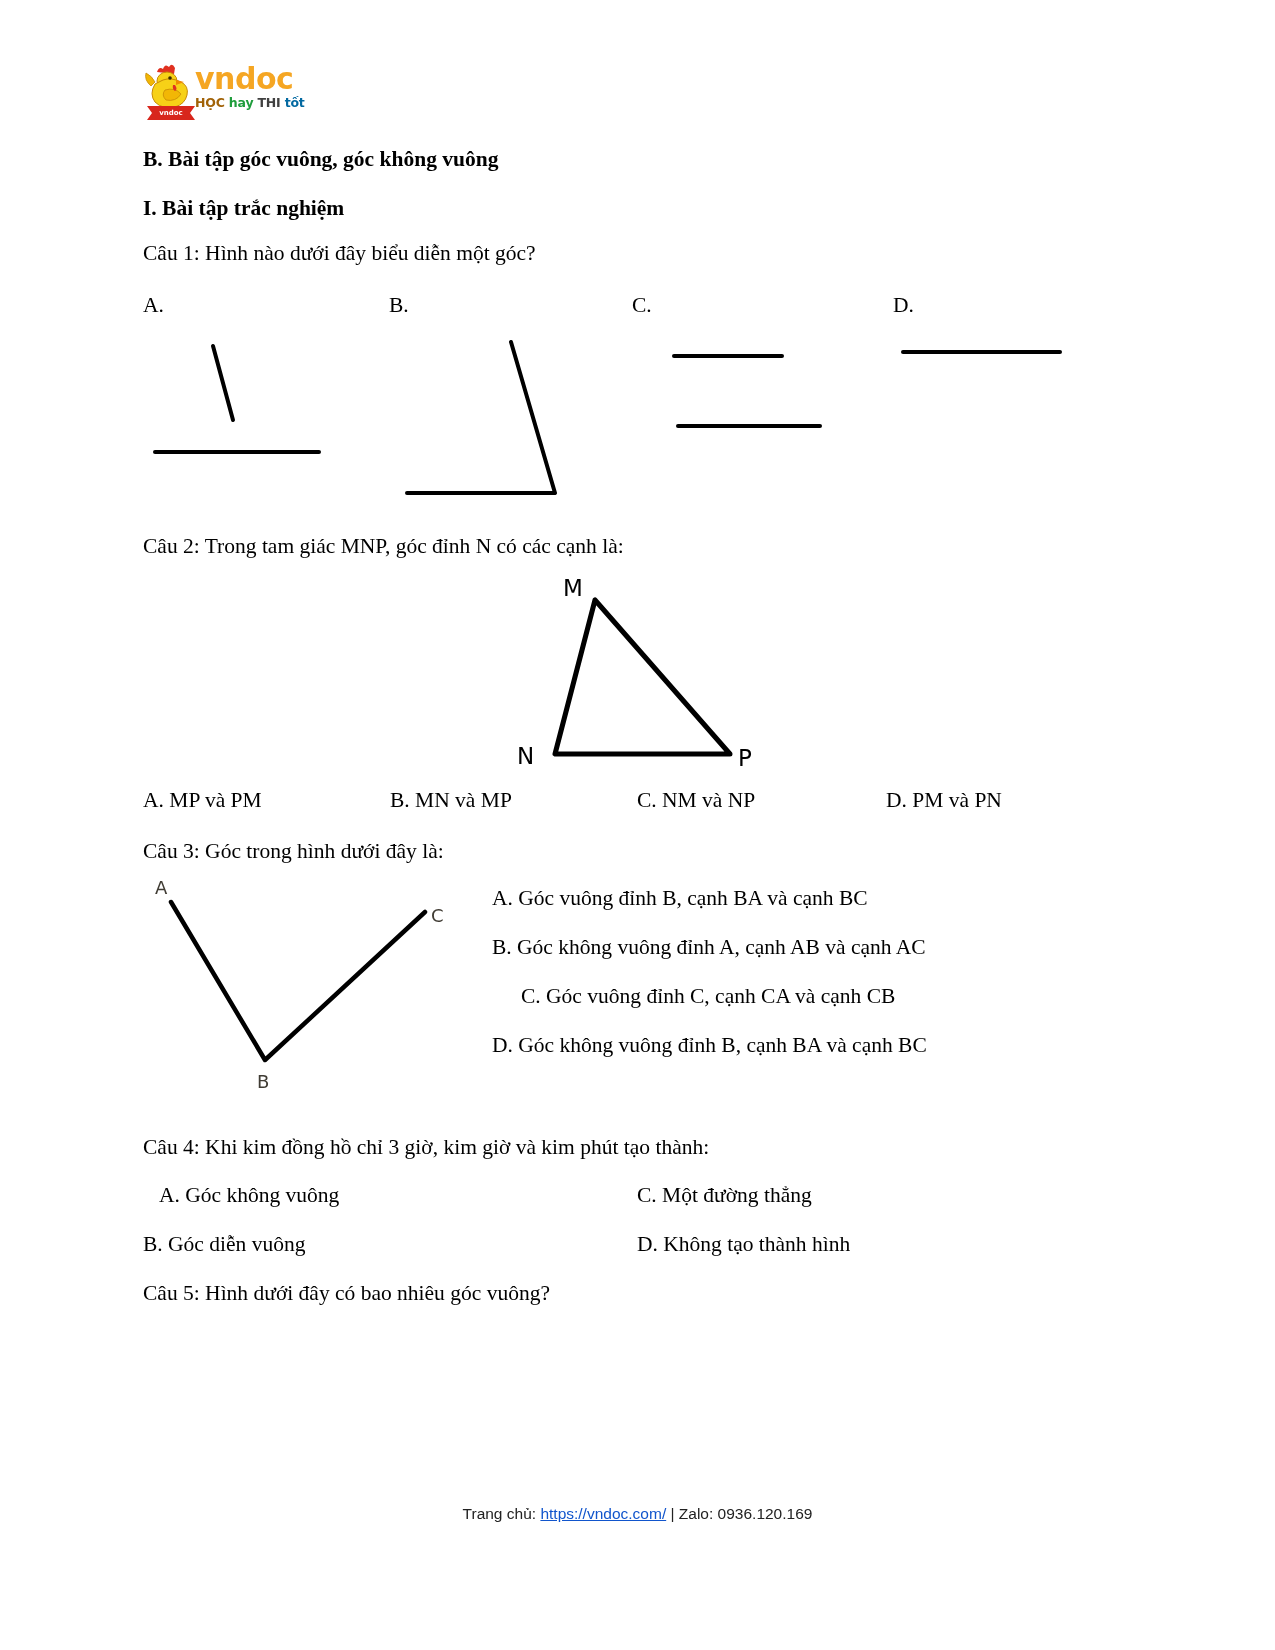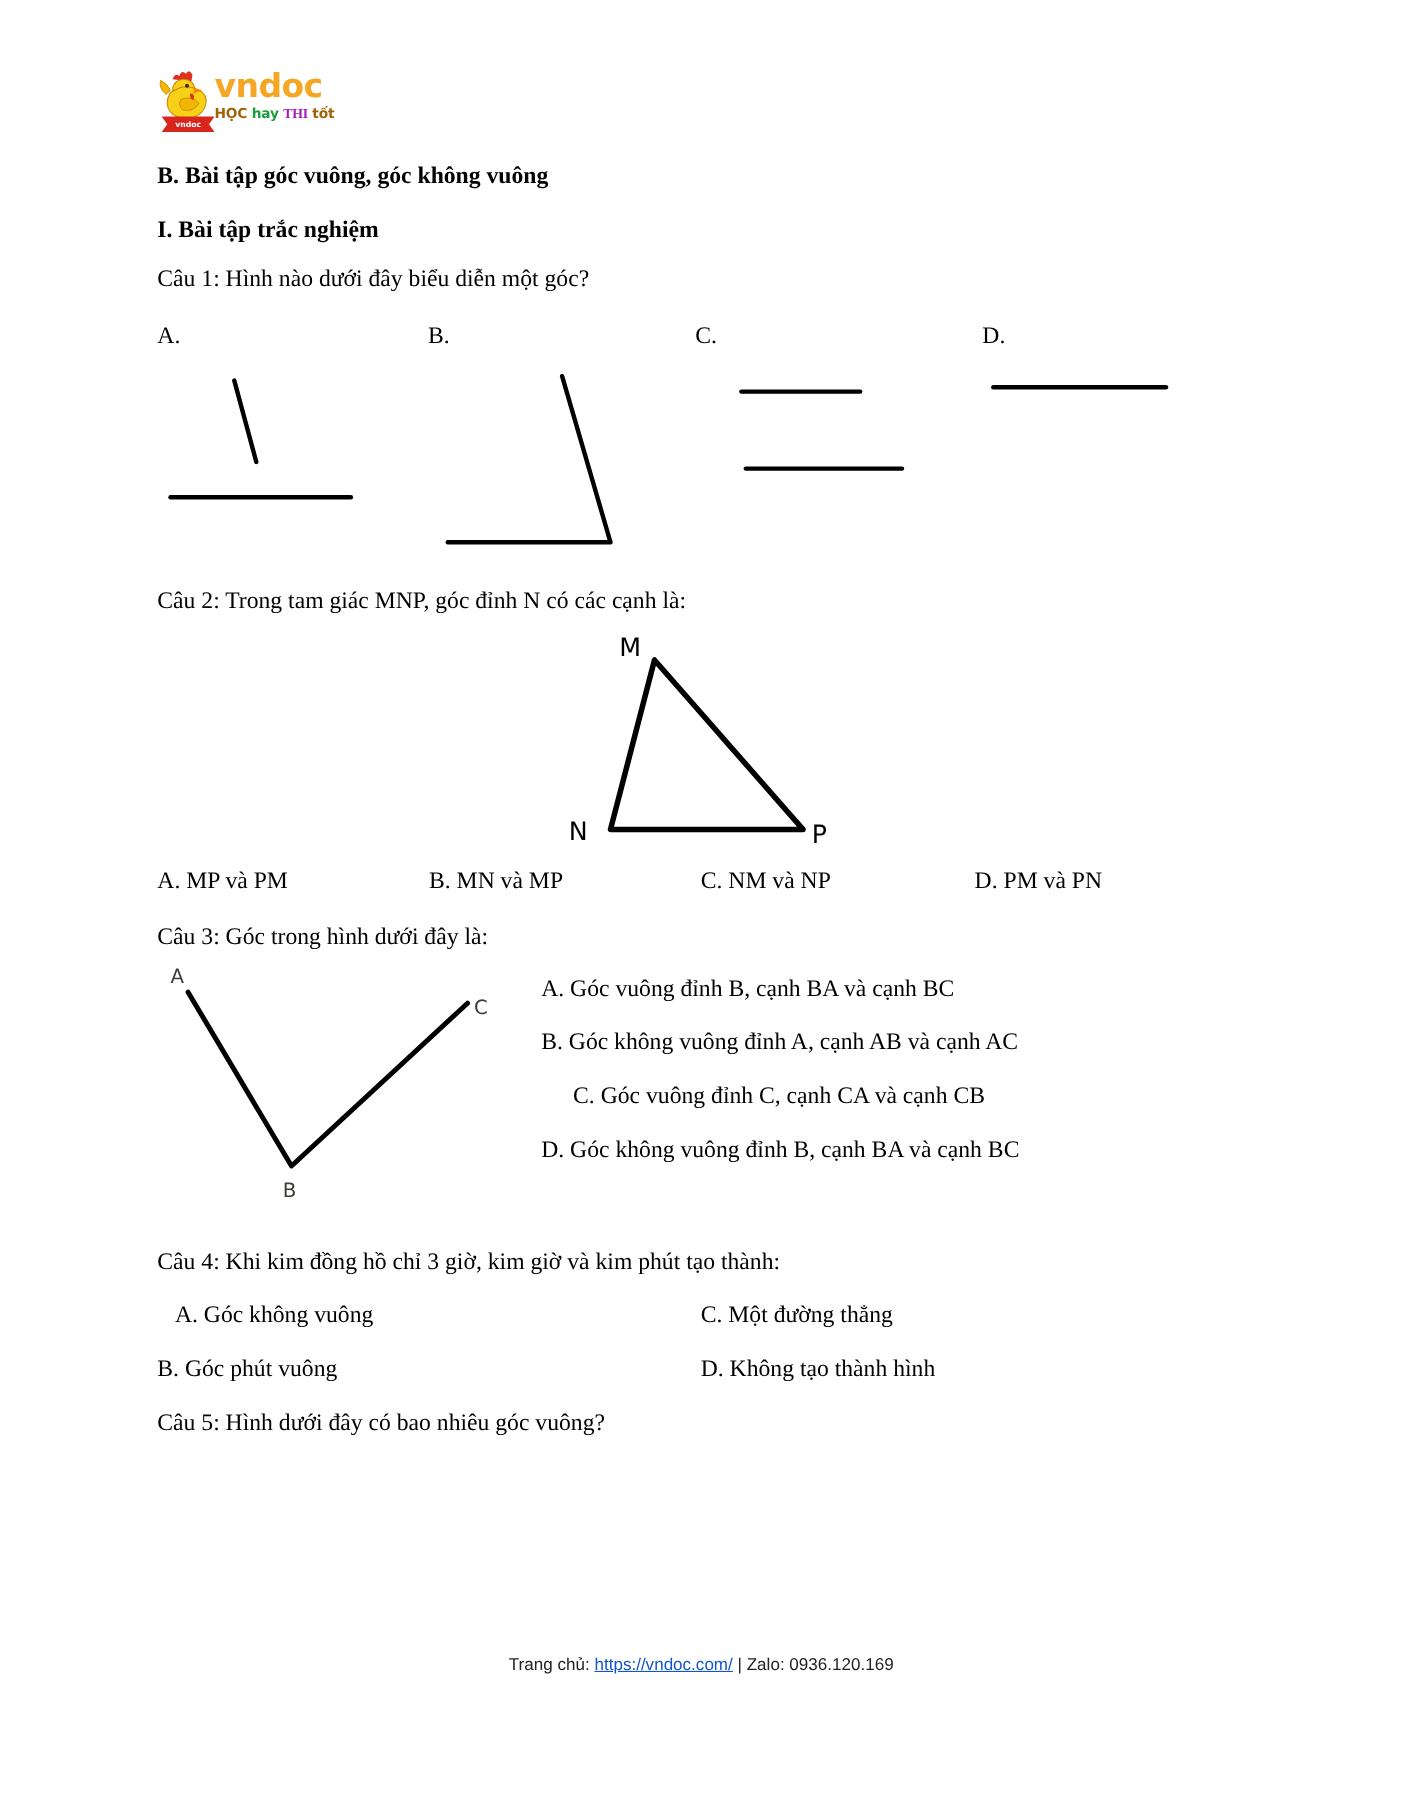--- a/index.html
+++ b/index.html
@@ -54,22 +54,22 @@
   .logo-tag {
     font-family: "DejaVu Sans", sans-serif;
     font-weight: bold;
     font-size: 12.5px;
     line-height: 15px;
     letter-spacing: -0.2px;
     white-space: nowrap;
   }
   .tag-hoc { color: #a16207; }
   .tag-hay { color: #1f9d3c; }
-  .tag-thi { color: #a21caf; font-family: Liberation Serif, serif; }
-  .tag-tot { color: #a16207; }
+  .tag-thi { color: #404040; }
+  .tag-tot { color: #0369a1; }
 
   
   .blk {
     position: absolute;
     font-size: 21.5px;
     line-height: 26px;
     white-space: nowrap;
   }
   .heading {
     font-weight: bold;
@@ -217,21 +217,21 @@
   <div class="blk" style="left:492px; top:983px;margin-left:29px;">C. Góc vuông đỉnh C, cạnh CA và cạnh CB</div>
   <div class="blk" style="left:492px; top:1032px;">D. Góc không vuông đỉnh B, cạnh BA và cạnh BC</div>
 
   <div class="blk" style="left:143px; top:1134px;">
     <span class="qlabel">Câu 4:</span>
     <span>Khi kim đồng hồ chỉ 3 giờ, kim giờ và kim phút tạo thành:</span>
   </div>
 
   <div class="blk" style="left:159px; top:1182px;">A. Góc không vuông</div>
   <div class="blk" style="left:637px; top:1182px;">C. Một đường thẳng</div>
-  <div class="blk" style="left:143px; top:1231px;">B. Góc phút vuông</div>
+  <div class="blk" style="left:143px; top:1231px;">B. Góc diễn vuông</div>
   <div class="blk" style="left:637px; top:1231px;">D. Không tạo thành hình</div>
 
   <div class="blk" style="left:143px; top:1280px;">
     <span class="qlabel">Câu 5:</span>
     <span>Hình dưới đây có bao nhiêu góc vuông?</span>
   </div>
 
   <div class="footer">
     <span>Trang chủ: </span><a href="#">https://vndoc.com/</a><span class="sep"> | Zalo: 0936.120.169</span>
   </div>

